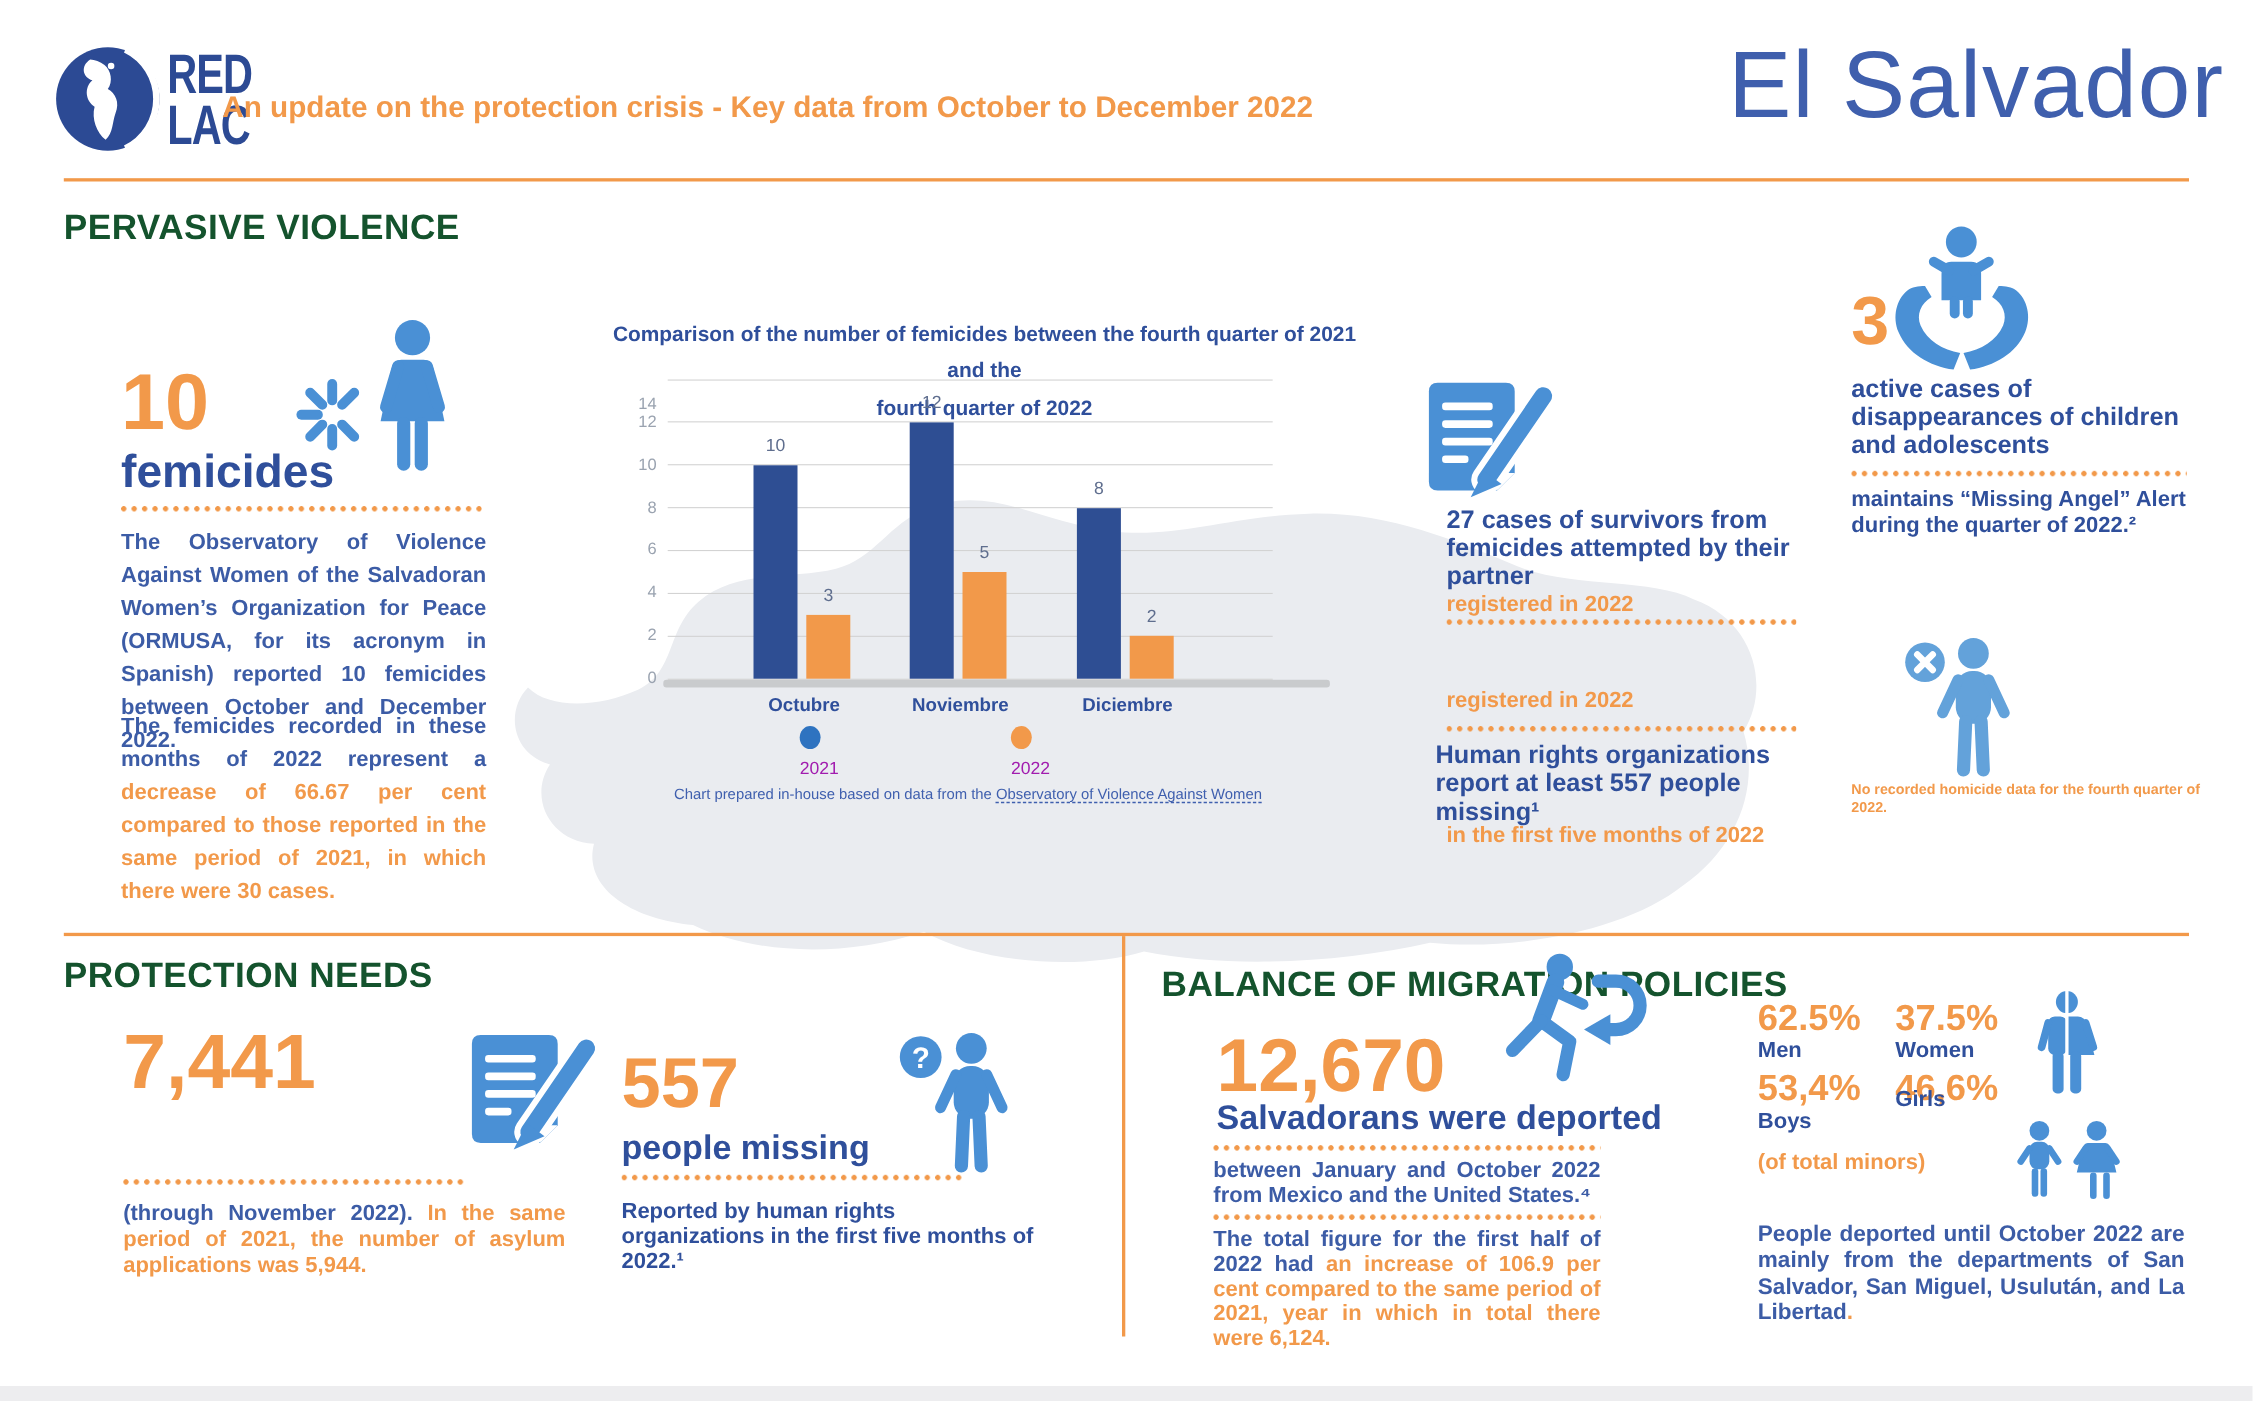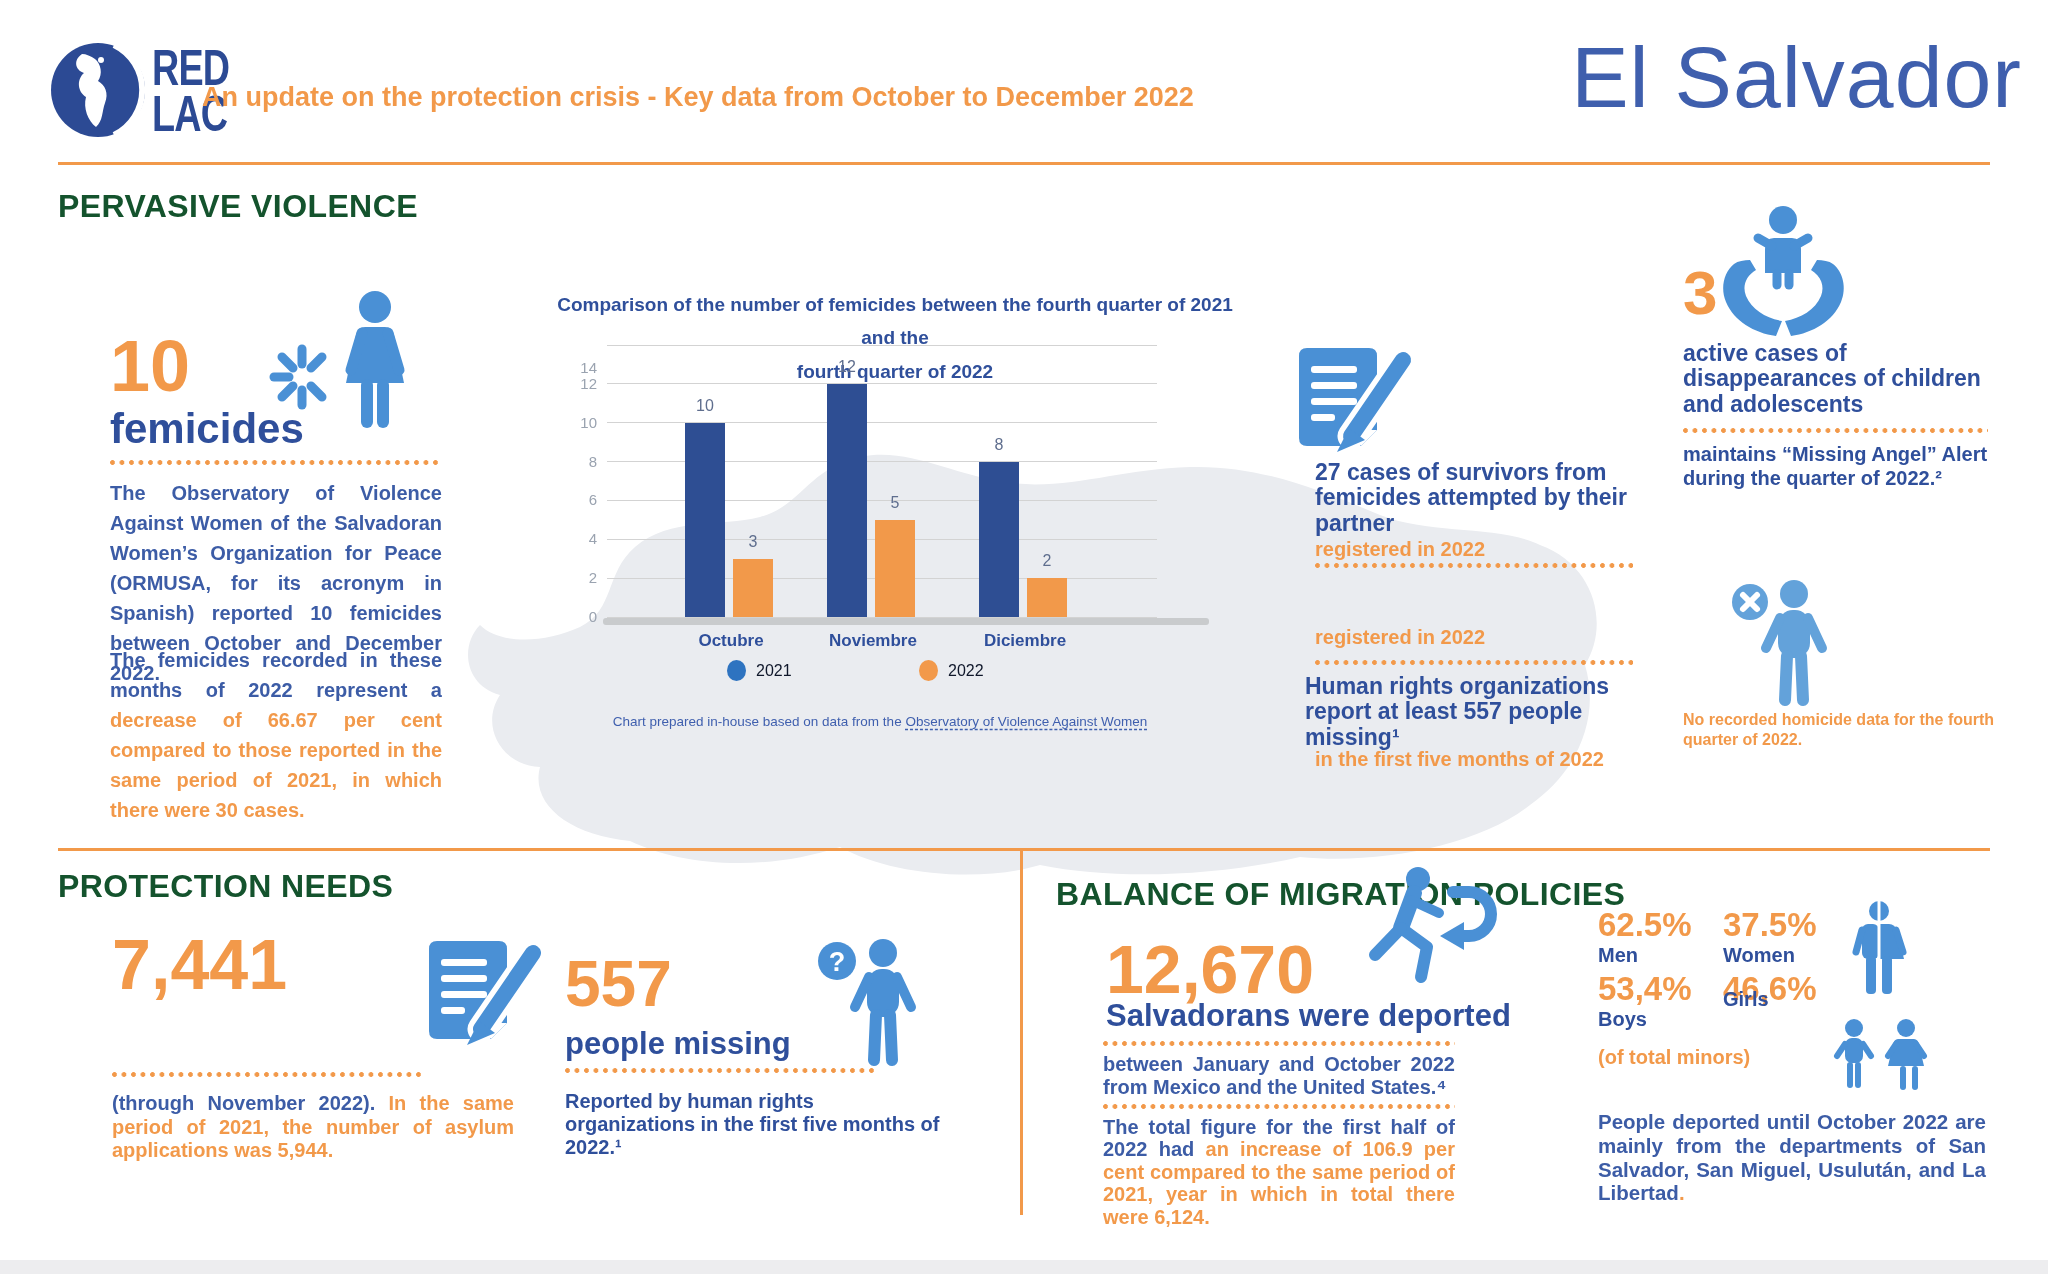--- a/index.html
+++ b/index.html
@@ -21,21 +21,21 @@
   .case-sub{font-size:20px;font-weight:bold;color:#f2994a;}
   
   #chart-title{font-size:19px;font-weight:bold;color:#2f4f9b;text-align:center;line-height:1.75;}
   #chart-plot{position:absolute;left:607px;top:345px;width:550px;height:272px;}
   .gridline{position:absolute;left:0;width:550px;height:1px;background:#d3d3d3;}
   .ytick{position:absolute;left:-48px;width:38px;text-align:right;font-size:15px;color:#9aa3b0;}
   .bar{position:absolute;bottom:0;}
   .bar-label{position:absolute;width:40px;text-align:center;font-size:16px;color:#5f6e8e;}
   .xlabel{position:absolute;top:286px;width:140px;text-align:center;font-size:17px;font-weight:bold;color:#2f4f9b;}
   .baseline{position:absolute;left:-4px;bottom:-8px;width:606px;height:7px;background:#c9cbcd;border-radius:3px;}
-  .legend-item{position:absolute;display:flex;align-items:center;gap:10px;font-size:16px;color:#0f172a;}
+  .legend-item{position:absolute;display:flex;align-items:flex-start;gap:10px;font-size:16px;color:#a21caf;flex-direction:column;}
   .legend-dot{width:19px;height:21px;border-radius:50%;}
   #chart-footnote{font-size:13.5px;color:#3f5fae;text-align:center;}
   #chart-footnote .link{text-decoration:underline;text-decoration-style:dashed;text-underline-offset:3px;}
   .logo-text{font-size:46px;font-weight:bold;color:#2c4a94;line-height:.92;letter-spacing:-1px;
              transform:scale(.82,1.1);transform-origin:left top;}
   .country{font-size:86px;font-weight:300;color:#3f5fad;letter-spacing:1px;}
   .pct{font-size:33px;font-weight:bold;color:#f2994a;line-height:1;}
   .pct-label{font-size:20px;font-weight:bold;color:#2f4f9b;}
 </style>
 </head>
@@ -200,21 +200,21 @@
     <g stroke="#63a2da" stroke-width="12" stroke-linecap="round">
       <line x1="57" y1="78" x2="55" y2="122"></line>
         <line x1="71" y1="78" x2="73" y2="122"></line>
     </g>
     <circle cx="20" cy="24" r="18" fill="#63a2da"></circle>
     <g stroke="#ffffff" stroke-width="6" stroke-linecap="round">
       <line x1="13" y1="17" x2="27" y2="31"></line>
         <line x1="27" y1="17" x2="13" y2="31"></line>
     </g>
   </svg>
-  <div class="abs bold orange" style="left:1683px;top:710px;width:320px;font-size:16px;line-height:1.25;">No recorded homicide data for the fourth quarter of 2022.</div>
+  <div class="abs bold orange" style="left:1683px;top:710px;width:320px;font-size:13px;line-height:1.25;">No recorded homicide data for the fourth quarter of 2022.</div>
 
   <div class="abs hline" style="left:58px;top:848px;width:1932px;"></div>
   <div class="abs vline" style="left:1020px;top:851px;height:364px;"></div>
 
   <div class="abs section-title" style="left:58px;top:868px;">PROTECTION NEEDS</div>
   <div class="abs bignum" style="left:112px;top:930px;font-size:70px;">7,441</div>
   <svg class="abs" style="left:415px;top:925px;" width="135" height="130" viewBox="0 0 135 130">
     <path d="M14,24 q0,-8 8,-8 h62 q8,0 8,8 v74 l-16,16 h-54 q-8,0 -8,-8 z" fill="#4a90d5"></path>
     <path d="M76,114 L92,98 L76,98 Z" fill="#ffffff"></path>
     <g fill="#ffffff">

